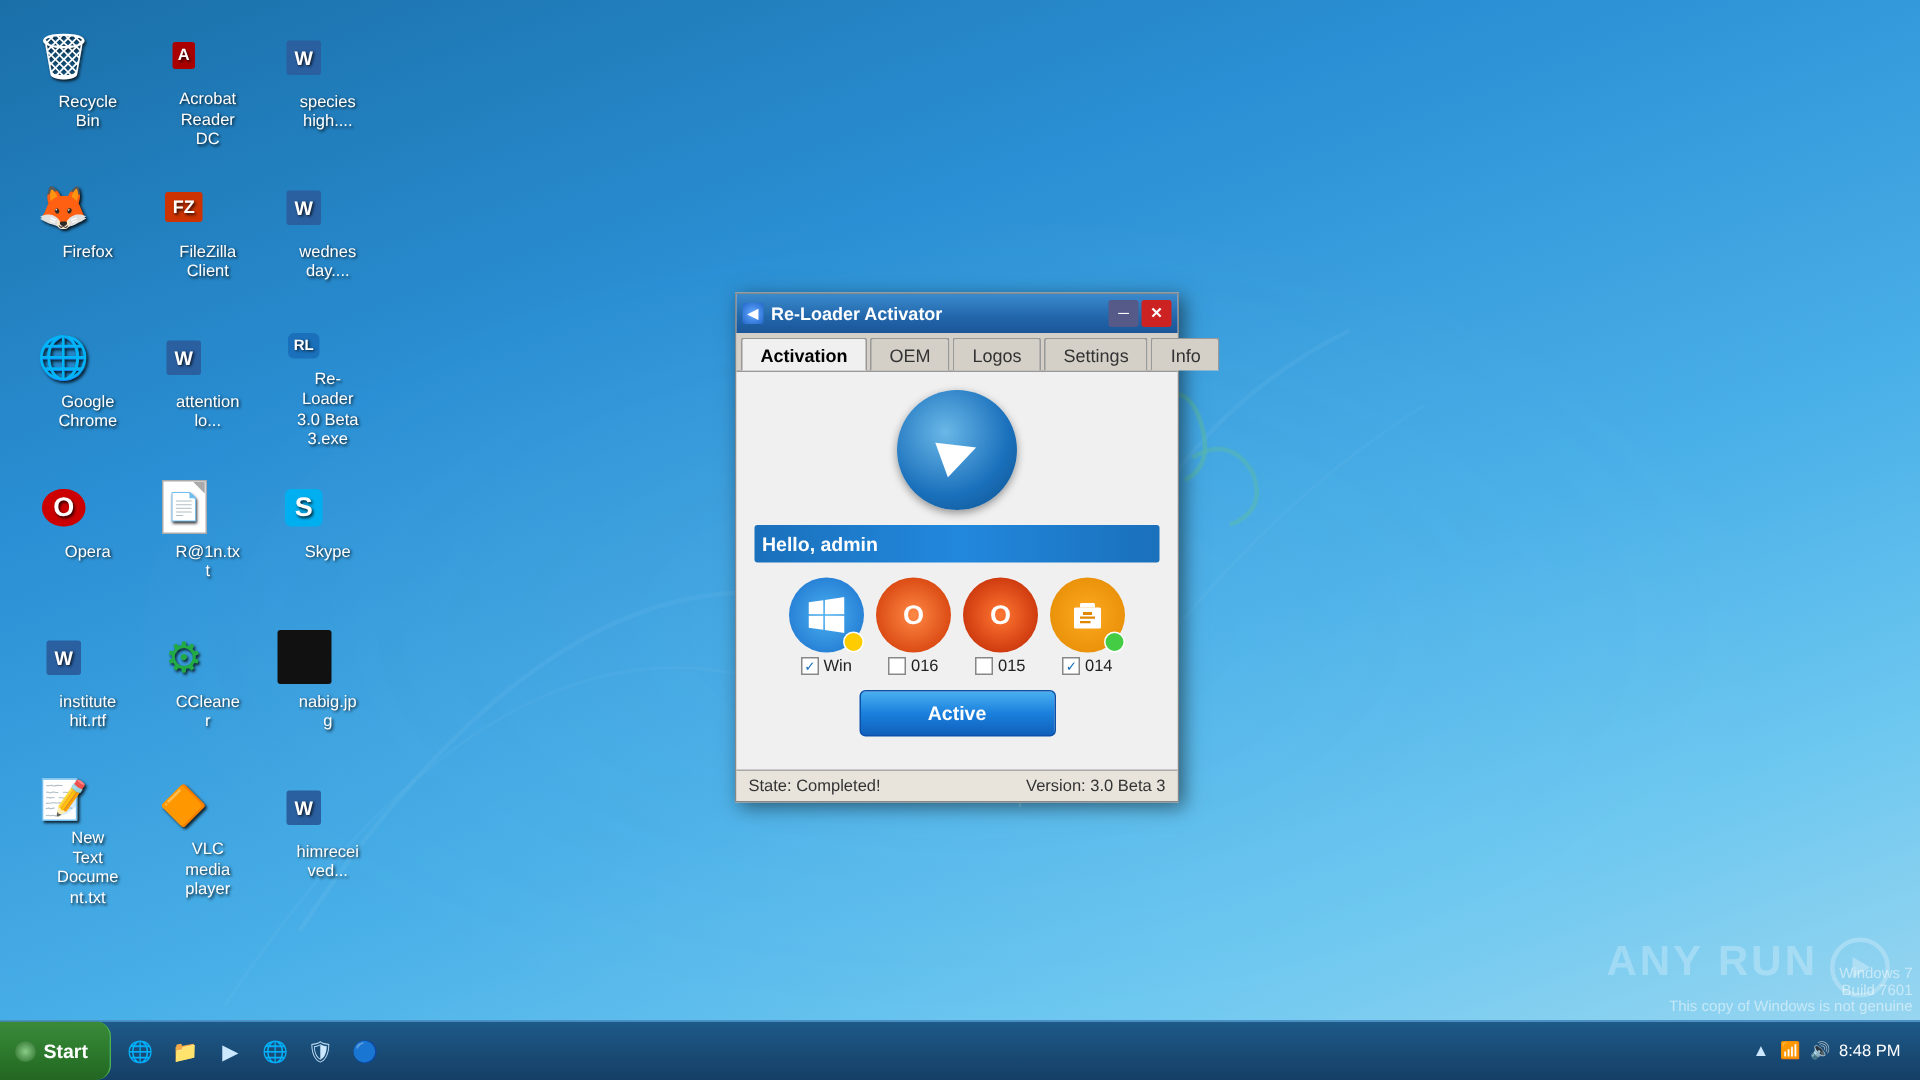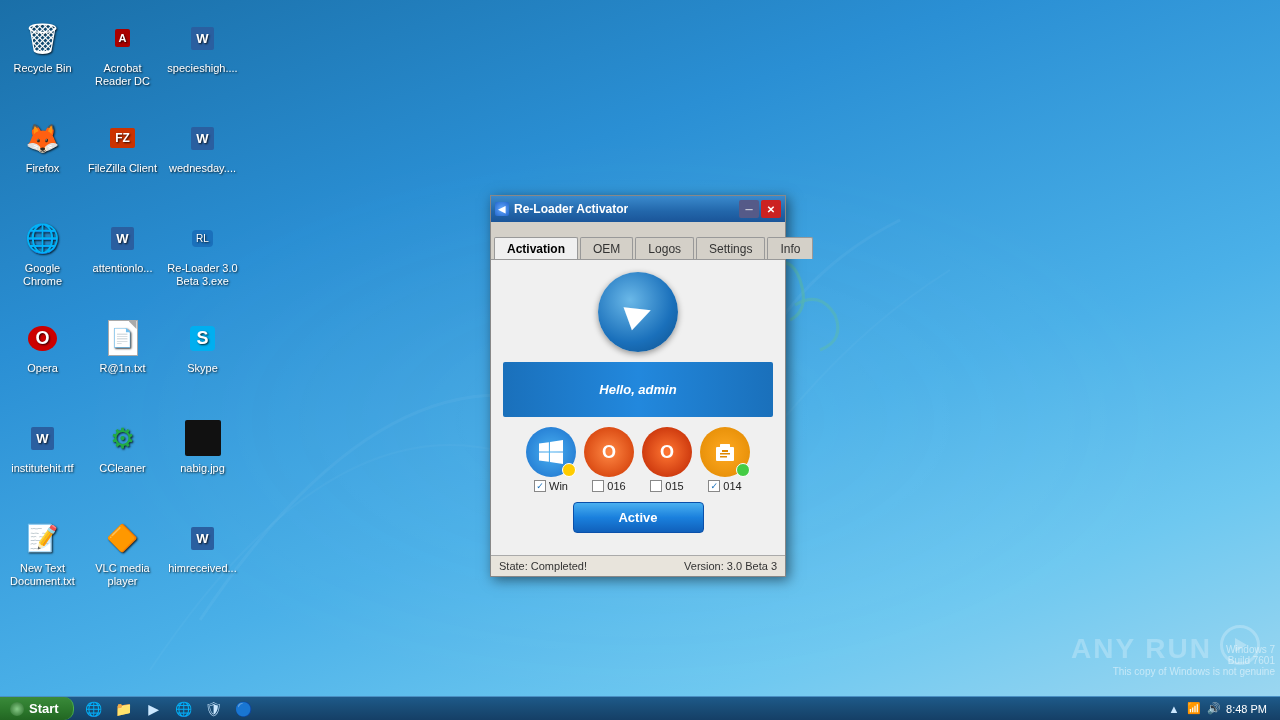--- a/index.html
+++ b/index.html
@@ -53,27 +53,28 @@
       margin-bottom: 4px;
       display: flex;
       align-items: center;
       justify-content: center;
       font-size: 28px;
     }
     .icon-label {
       word-break: break-word;
       line-height: 1.2;
       max-width: 72px;
+      margin-left: 32px;
     }
 
     
     .taskbar {
       position: absolute;
       bottom: 0; left: 0; right: 0;
-      height: 24px;
+      height: 40px;
       background: linear-gradient(to bottom, #1e5a8a 0%, #1a4f7a 40%, #153f66 100%);
       display: flex;
       align-items: center;
       border-top: 1px solid #4a90c4;
       z-index: 100;
     }
     .start-button {
       height: 100%;
       padding: 0 14px 0 10px;
       background: linear-gradient(to bottom, #3a8a3a 0%, #2d7a2d 50%, #226622 100%);
@@ -132,21 +133,21 @@
     
     .anyrun-watermark {
       position: absolute;
       bottom: 55px;
       right: 20px;
       color: rgba(255,255,255,0.25);
       font-size: 28px;
       font-weight: bold;
       letter-spacing: 2px;
       display: flex;
-      align-items: flex-end;
+      align-items: flex-start;
       gap: 8px;
       pointer-events: none;
     }
     .anyrun-logo {
       width: 40px; height: 40px;
       border: 3px solid rgba(255,255,255,0.25);
       border-radius: 50%;
       display: flex; align-items: center; justify-content: center;
     }
     .win7-notice {
@@ -220,21 +221,20 @@
     .tab-item {
       padding: 4px 12px 3px;
       font-size: 12px;
       cursor: pointer;
       border: 1px solid #999;
       border-bottom: none;
       background: #d4d0c8;
       margin-right: 2px;
       border-radius: 2px 2px 0 0;
       color: #333;
-      margin-top: 12px;
     }
     .tab-item.active {
       background: #f0f0f0;
       color: #000;
       font-weight: bold;
     }
 
     
     .window-content {
       padding: 12px;
@@ -257,23 +257,21 @@
     .logo-arrow {
       color: white;
       font-size: 32px;
       transform: rotate(-20deg);
     }
 
     
     .hello-bar {
       background: linear-gradient(to right, #1a70bb, #2288dd, #1a70bb);
       color: white;
-      text-align: center;
-      padding: 20px;
-      font-style: italic;
+      padding: 5px;
       font-weight: bold;
       font-size: 13px;
       border-radius: 2px;
       margin-bottom: 10px;
     }
 
     
     .products-row {
       display: flex;
       justify-content: center;
@@ -436,21 +434,21 @@
 
   <div class="desktop-icon">
     <div class="icon-img">
       <span style="background:#2a5fa0;color:white;font-size:13px;font-weight:bold;padding:4px 5px;border-radius:2px;">W</span>
     </div>
     <span class="icon-label">attentionlo...</span>
   </div>
 
   <div class="desktop-icon">
     <div class="icon-img">
-      <span style="background:#1a70bb;color:white;font-size:10px;font-weight:normal;padding:3px 4px;border-radius:4px;display:inline-block;">RL</span>
+      <span style="background:#1a70bb;color:white;font-size:10px;font-weight:bold;padding:3px 4px;border-radius:4px;display:inline-block;">RL</span>
     </div>
     <span class="icon-label">Re-Loader 3.0 Beta 3.exe</span>
   </div>
 
   <div class="desktop-icon">
     <div class="icon-img">
       <span style="background:#cc0000;color:white;font-size:18px;font-weight:bold;padding:2px 7px;border-radius:50%;">O</span>
     </div>
     <span class="icon-label">Opera</span>
   </div>

